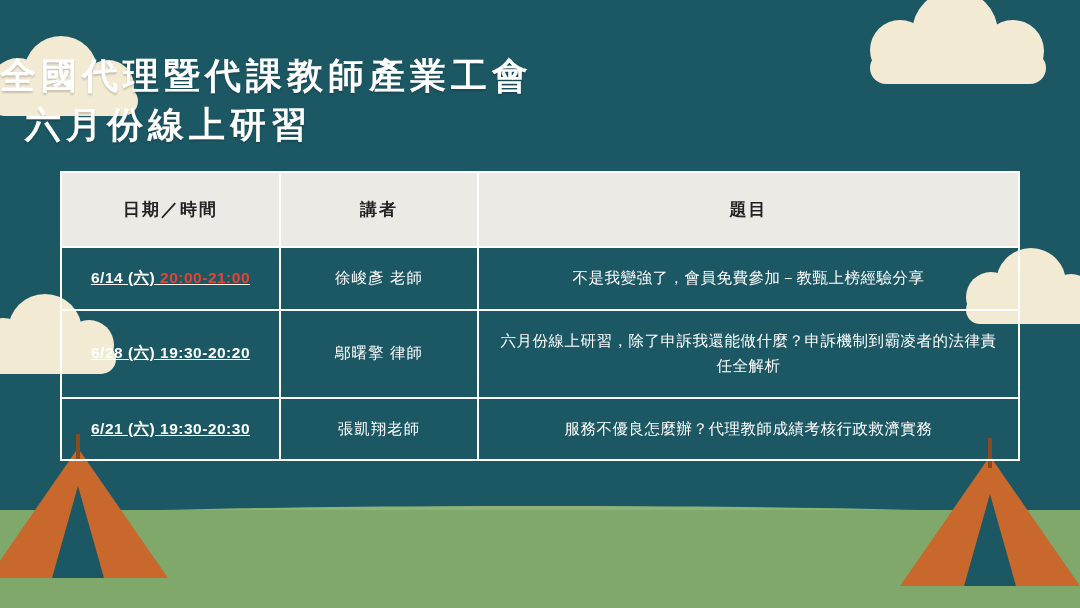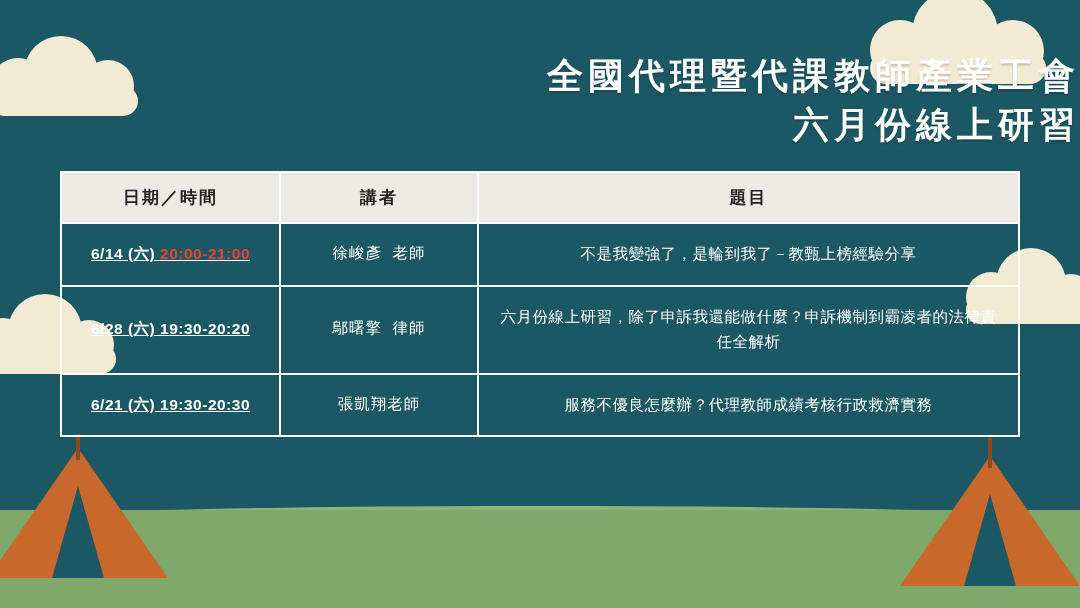--- a/index.html
+++ b/index.html
@@ -75,21 +75,21 @@
   
   .content {
     position: relative;
     z-index: 5;
     width: 1080px; height: 608px;
   }
 
   h1.title {
     margin: 0;
     padding-top: 52px;
-    text-align: right;
+    text-align: left;
     color: #ffffff;
     font-size: 36px;
     font-weight: bold;
     letter-spacing: 5px;
     line-height: 1.35;
     text-shadow: 0 2px 2px rgba(0,0,0,.18);
   }
   h1.title .l2 { display: block; margin-left: 25px; }
 
   table.schedule {
@@ -98,33 +98,33 @@
     border-collapse: collapse;
     background: transparent;
     border: 2px solid #ffffff;
   }
   table.schedule th {
     background: #eceae4;
     color: #222222;
     font-size: 17px;
     font-weight: bold;
     letter-spacing: 2px;
-    padding: 13px 6px;
+    padding: 25px 6px;
     border: 2px solid #ffffff;
   }
   table.schedule td {
     color: #ffffff;
     font-size: 15.5px;
     text-align: center;
     padding: 18px 14px;
     border: 2px solid #ffffff;
     line-height: 1.6;
   }
   td.col-date { width: 219px; font-weight: bold; letter-spacing: .5px; text-decoration: underline; }
-  td.col-speaker { width: 198px; letter-spacing: 1px; font-family: Liberation Mono, monospace; }
+  td.col-speaker { width: 198px; letter-spacing: 1px; }
   td.col-topic { letter-spacing: .5px; }
   .hl-time { color: #e8432f; font-weight: bold; }
 
   .footer {
     position: absolute;
     left: 0; bottom: 16px;
     width: 1080px;
     text-align: center;
     color: #ffffff;
     font-size: 20px;
@@ -197,21 +197,21 @@
       <tr>
         <th>日期／時間</th>
         <th>講者</th>
         <th>題目</th>
       </tr>
     </thead>
     <tbody>
       <tr>
         <td class="col-date"><span>6/14 (六) </span><span class="hl-time">20:00-21:00</span></td>
         <td class="col-speaker">徐峻彥 老師</td>
-        <td class="col-topic">不是我變強了，是輪到我了－教甄上榜經驗分享</td>
+        <td class="col-topic">不是我變強了，會員免費參加－教甄上榜經驗分享</td>
       </tr>
       <tr>
         <td class="col-date"><span>6/28 (六) 19:30-20:20</span><span class="hl-time"></span></td>
         <td class="col-speaker">鄔曙擎 律師</td>
         <td class="col-topic">六月份線上研習，除了申訴我還能做什麼？申訴機制到霸凌者的法律責任全解析</td>
       </tr>
       <tr>
         <td class="col-date"><span>6/21 (六) 19:30-20:30</span><span class="hl-time"></span></td>
         <td class="col-speaker">張凱翔老師</td>
         <td class="col-topic">服務不優良怎麼辦？代理教師成績考核行政救濟實務</td>

